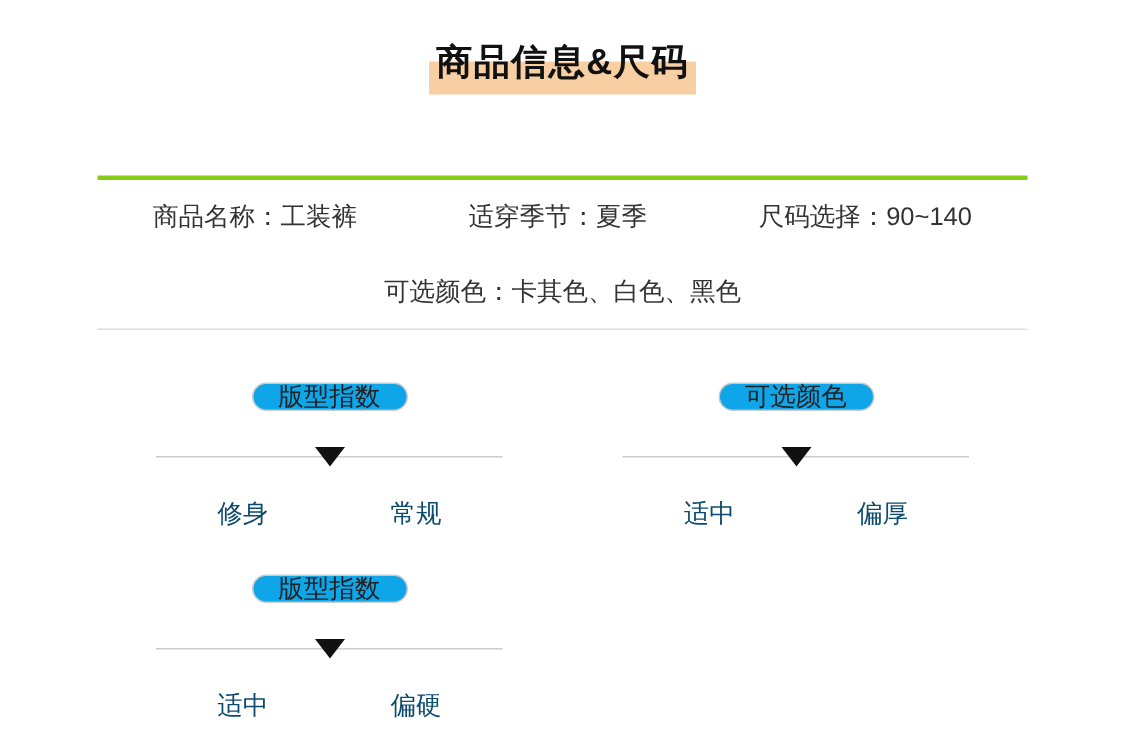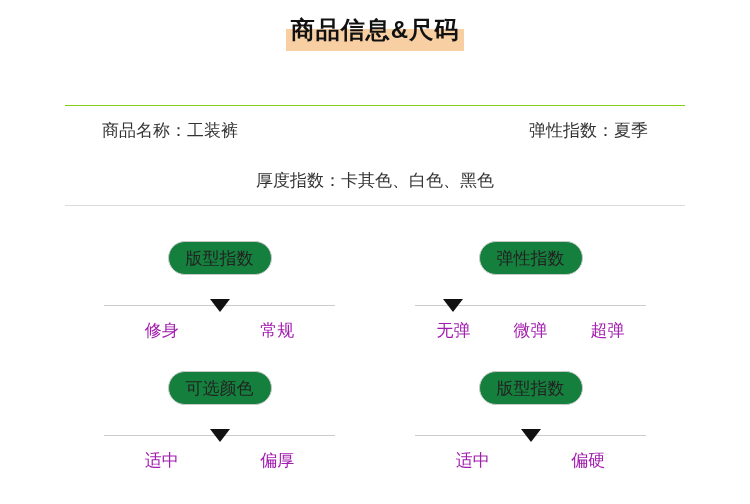--- a/index.html
+++ b/index.html
@@ -4,21 +4,21 @@
 <style>
   * { margin: 0; padding: 0; box-sizing: border-box; }
   html, body { width: 750px; height: 504px; background: #ffffff; overflow: hidden; }
   body {
     font-family: "Liberation Sans", "DejaVu Sans", sans-serif;
     color: #333333;
   }
 
   
   .title-wrap {
-    margin-top: 14px;
+    margin-top: 26px;
     display: flex;
     justify-content: center;
   }
   .title-inner {
     position: relative;
     display: inline-block;
     line-height: 32px;
   }
   .title-band {
     position: absolute;
@@ -34,21 +34,21 @@
     z-index: 1;
     font-size: 24px;
     font-weight: bold;
     color: #111111;
     letter-spacing: 1px;
   }
 
   
   .info-table {
     margin: 56px 65px 0 65px;
-    border-top: 1px solid #84cc16;
+    border-top: 3px solid #84cc16;
     border-bottom: 1px solid #dcdcdc;
   }
   .info-row-1 {
     height: 49px;
     display: flex;
     align-items: center;
     justify-content: space-between;
     padding: 0 37px;
     font-size: 17px;
   }
@@ -65,30 +65,30 @@
     margin-top: 35px;
     padding: 0 104px;
     display: flex;
     flex-wrap: wrap;
     justify-content: space-between;
     row-gap: 29px;
   }
   .indicator { width: 231px; }
   .pill {
     width: 104px;
-    height: 34px;
+    height: 19px;
     margin: 0 auto 24px auto;
     border: 1px solid #c9c9c9;
     border-radius: 17px;
     display: flex;
     align-items: center;
     justify-content: center;
     font-size: 17px;
     color: #222222;
-    background: #15803d;
+    background: #0ea5e9;
   }
   .scale {
     position: relative;
     height: 13px;
   }
   .scale-line {
     position: absolute;
     top: 6px;
     left: 0;
     right: 0;
@@ -98,80 +98,67 @@
   .marker {
     position: absolute;
     top: 0;
     width: 0;
     height: 0;
     border-left: 10px solid transparent;
     border-right: 10px solid transparent;
     border-top: 13px solid #111111;
   }
   .labels {
-    margin-top: 7px;
+    margin-top: 20px;
     display: flex;
     font-size: 17px;
-    color: #a21caf;
+    color: #0c4a6e;
   }
   .labels span {
     flex: 1;
     text-align: center;
   }
 </style>
 </head>
 <body>
 
 <div class="title-wrap">
   <div class="title-inner">
     <span class="title-band" style="background: rgb(247, 207, 162);"></span>
     <span class="title-text">商品信息&amp;尺码</span>
   </div>
 </div>
 
 <div class="info-table">
   <div class="info-row-1">
     <span>商品名称：工装裤</span>
-    <span>弹性指数：夏季</span>
+    <span>适穿季节：夏季</span>
+    <span>尺码选择：90~140</span>
   </div>
   <div class="info-row-2">
-    <span>厚度指数：卡其色、白色、黑色</span>
+    <span>可选颜色：卡其色、白色、黑色</span>
   </div>
 </div>
 
 <div class="indicators">
 
   <section class="indicator">
     <div class="pill">
       <span>版型指数</span>
     </div>
     <div class="scale">
       <div class="scale-line"></div>
       <div class="marker" style="left: calc(50% - 10px); border-top-color: rgb(17, 17, 17);"></div>
     </div>
     <div class="labels">
       <span>修身</span>
       <span>常规</span>
     </div>
   </section>
 
-  <section class="indicator">
-    <div class="pill">
-      <span>弹性指数</span>
-    </div>
-    <div class="scale">
-      <div class="scale-line"></div>
-      <div class="marker" style="left: calc(16.666% - 10px); border-top-color: rgb(17, 17, 17);"></div>
-    </div>
-    <div class="labels">
-      <span>无弹</span>
-      <span>微弹</span>
-      <span>超弹</span>
-    </div>
-  </section>
 
   <section class="indicator">
     <div class="pill">
       <span>可选颜色</span>
     </div>
     <div class="scale">
       <div class="scale-line"></div>
       <div class="marker" style="left: calc(50% - 10px); border-top-color: rgb(17, 17, 17);"></div>
     </div>
     <div class="labels">

